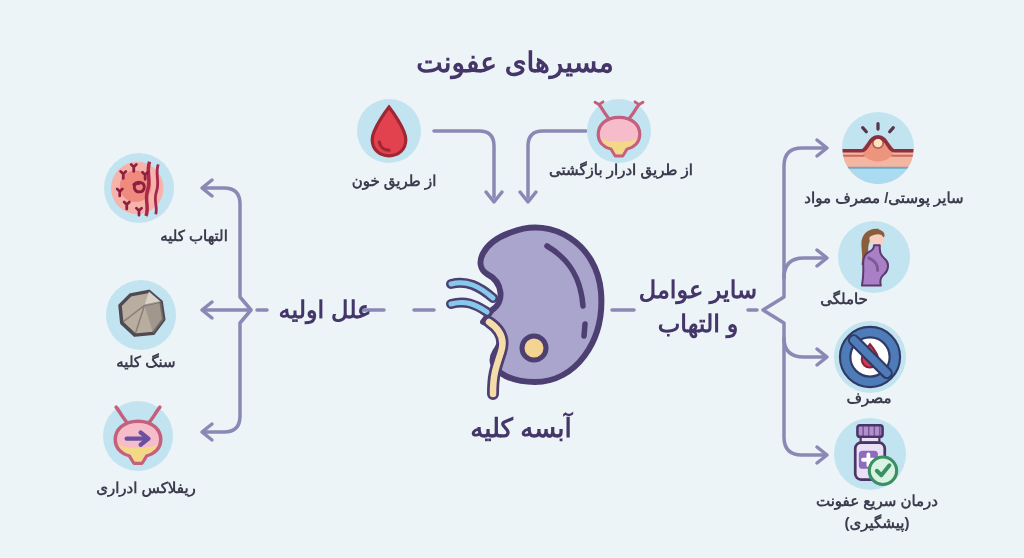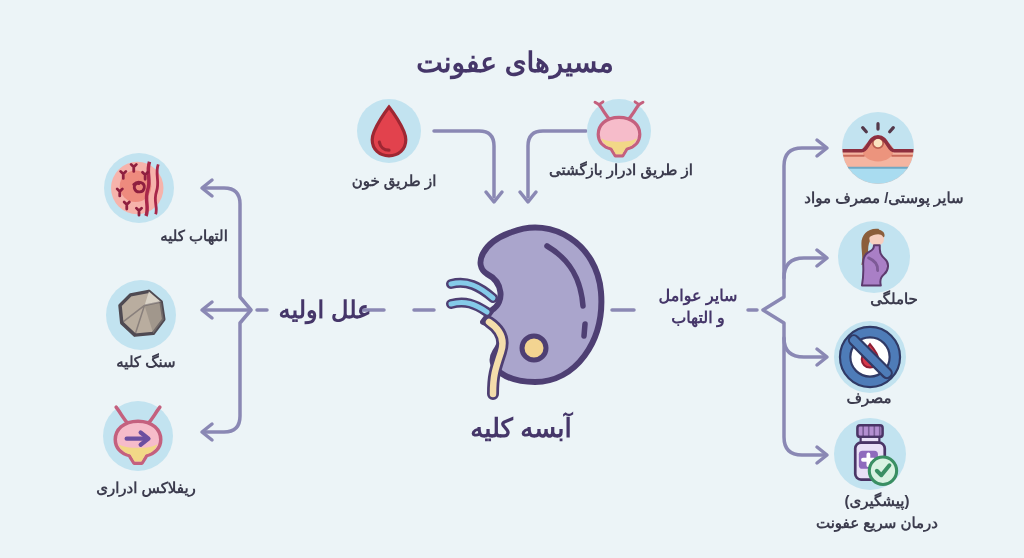--- a/index.html
+++ b/index.html
@@ -9,21 +9,21 @@
     font-family:Liberation Sans, sans-serif;
   }
   .abs { position:absolute; transform:translate(-50%,-50%); }
   .connectors { position:absolute; left:0; top:0; }
   .title {
     color:#453669; font-size:28px; font-weight:700; white-space:nowrap;
   }
   .center-label { color:#453669; font-size:26px; font-weight:700; white-space:nowrap; }
   .heading-left { color:#453669; font-size:24px; font-weight:700; white-space:nowrap; }
   .heading-right {
-    color:#453669; font-size:16px; font-weight:700; text-align:center; line-height:1.4; white-space:nowrap;
+    color:#453669; font-size:24px; font-weight:700; text-align:center; line-height:1.4; white-space:nowrap;
   }
   .lbl {
     color:#3c3c4e; font-size:15px; font-weight:700; white-space:nowrap; text-align:center;
   }
   .lbl2 { line-height:1.45; }
   .node svg { display:block; }
 </style>
 </head>
 <body>
 
@@ -172,21 +172,21 @@
   <div class="abs node" style="left:874px; top:257px;">
     <svg width="72" height="72" viewBox="0 0 40 40">
       <circle cx="20" cy="20" r="20" fill="#c2e3f0"></circle>
       <path d="M23,4.5 C17,3.5 13,7.5 13,12.5 C13,17 14,20 13,24.5 C15,23.5 17,22.5 17,20 C16.5,15.5 16.5,12 19,9.5 Z" fill="#8b5e3b"></path>
       <circle cx="21.5" cy="9.8" r="4.1" fill="#f6cfc0"></circle>
       <path d="M17.3,9 C16.8,5.5 22,3 25,6 C26.5,7.5 25.8,9.8 25,8.7 C23.5,6.5 20,7.5 17.3,9 Z" fill="#8b5e3b"></path>
       <path d="M20,13.5 C20,15 19,16.3 17.5,17 C14.8,18.2 13.8,21 14,24.5 C14.2,28.5 14,32 13.3,35.8 L23.8,35.8 C23.2,33.5 23.6,31.2 25.6,29.6 C28.2,27.5 28.6,23.2 26.2,21.2 C24.2,19.6 23.2,17.8 23.2,15.5 L23.2,13.5 Z" fill="#a97fc6" stroke="#5c3a6e" stroke-width="1.1" stroke-linejoin="round"></path>
       <path d="M17,20.5 C20.5,22 22.3,24.5 22,27.5" stroke="#7d5a96" stroke-width="1.6" fill="none" stroke-linecap="round"></path>
     </svg>
   </div>
-  <div class="abs lbl" style="left:894px; top:299px;" dir="rtl">حاملگی</div>
+  <div class="abs lbl" style="left:844px; top:299px;" dir="rtl">حاملگی</div>
 
   <div class="abs node" style="left:870px; top:357px;">
     <svg width="72" height="72" viewBox="0 0 40 40">
       <circle cx="20" cy="20" r="20" fill="#c2e3f0"></circle>
       <circle cx="20" cy="20" r="13.8" fill="#ffffff" stroke="#303a66" stroke-width="7"></circle>
       <circle cx="20" cy="20" r="13.8" fill="none" stroke="#4e7cb8" stroke-width="4.6"></circle>
       <path d="M20,12.8 C20,12.8 15.4,18.3 15.4,21.3 C15.4,24 17.4,25.8 20,25.8 C22.6,25.8 24.6,24 24.6,21.3 C24.6,18.3 20,12.8 20,12.8 Z" fill="#d6394a" stroke="#8e1f35" stroke-width="1.1"></path>
       <line x1="11" y1="10.6" x2="29.4" y2="29" stroke="#303a66" stroke-width="6.6" stroke-linecap="round"></line>
       <line x1="11" y1="10.6" x2="29.4" y2="29" stroke="#4e7cb8" stroke-width="4.2" stroke-linecap="round"></line>
     </svg>
@@ -200,17 +200,17 @@
       <path d="M16.2,4.3 V10.2 M19.3,4.3 V10.2 M22.4,4.3 V10.2 M25.4,4.3 V10.2" stroke="#4a3566" stroke-width="0.9" opacity="0.55"></path>
       <rect x="14.8" y="10.5" width="10.4" height="3.2" fill="#e9e0f6" stroke="#4a3566" stroke-width="1.2"></rect>
       <rect x="11.8" y="13.7" width="16.4" height="20.5" rx="3.2" fill="#e9e0f6" stroke="#4a3566" stroke-width="1.5"></rect>
       <rect x="13.8" y="18.2" width="10.6" height="10" rx="2" fill="#8f6bbd"></rect>
       <path d="M19.1,20.2 V26.2 M16.1,23.2 H22.1" stroke="#ffffff" stroke-width="2.1" stroke-linecap="round"></path>
       <circle cx="27.2" cy="29.3" r="7.6" fill="#d9f2e2" stroke="#3a8f63" stroke-width="1.7"></circle>
       <path d="M23.8,29.3 L26.3,31.8 L30.8,26.3" stroke="#3a8f63" stroke-width="2.2" fill="none" stroke-linecap="round" stroke-linejoin="round"></path>
     </svg>
   </div>
   <div class="abs lbl lbl2" style="left:877px; top:512px;" dir="rtl">
+    <div>درمان سریع عفونت</div>
     <div>(پیشگیری)</div>
-    <div>درمان سریع عفونت</div>
   </div>
 
 </div>
 
 </body></html>

